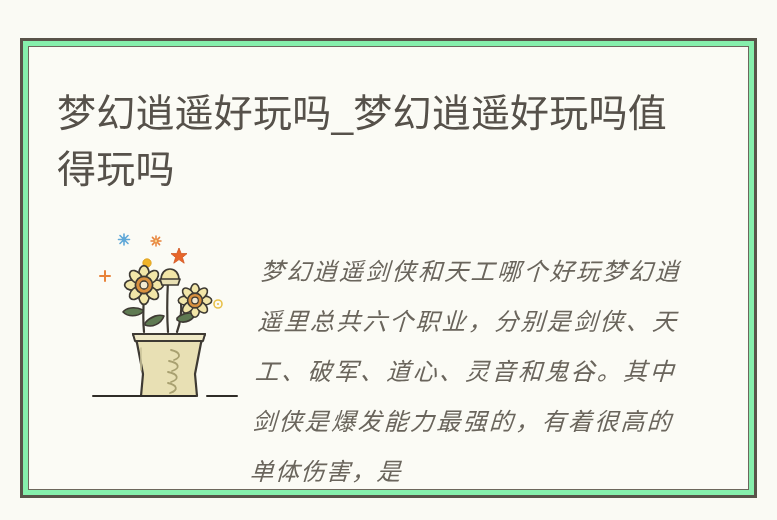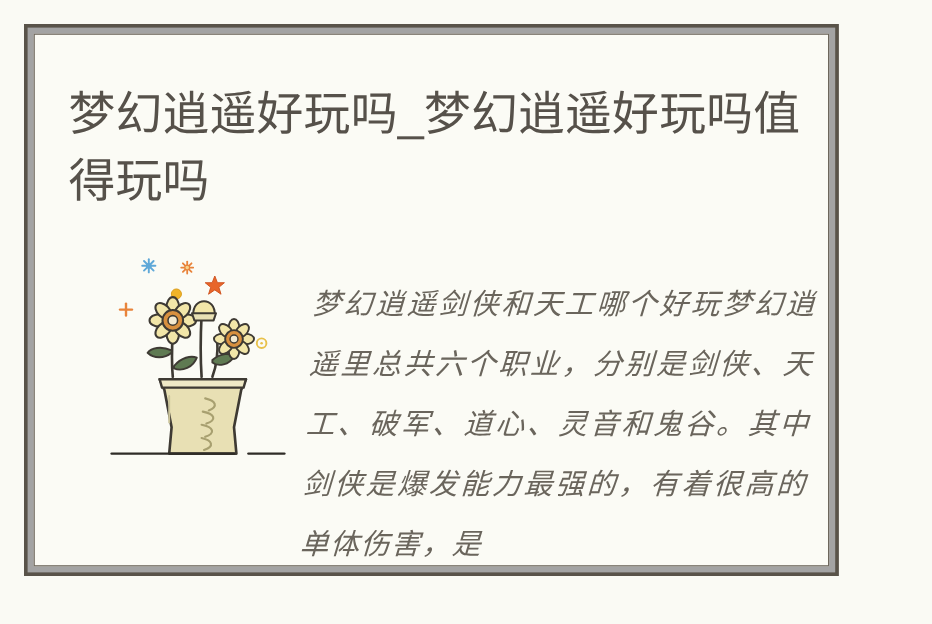--- a/index.html
+++ b/index.html
@@ -12,26 +12,26 @@
     height: 520px;
     background: #fafaf4;
     font-family: "Liberation Sans", "DejaVu Sans", sans-serif;
     overflow: hidden;
   }
 
   
   #article-card {
     position: absolute;
     left: 20px;
-    top: 20px;
-    width: 679px;
+    top: 38px;
+    width: 737px;
     height: 460px;
     box-sizing: border-box;
     border: 3px solid #595349;
-    background: #a3a3a3;
+    background: #86efac;
   }
   #article-frame-inner {
     position: absolute;
     left: 5px;
     top: 5px;
     right: 5px;
     bottom: 5px;
     box-sizing: border-box;
     border: 1px solid #6d675c;
     background: #fbfbf5;

